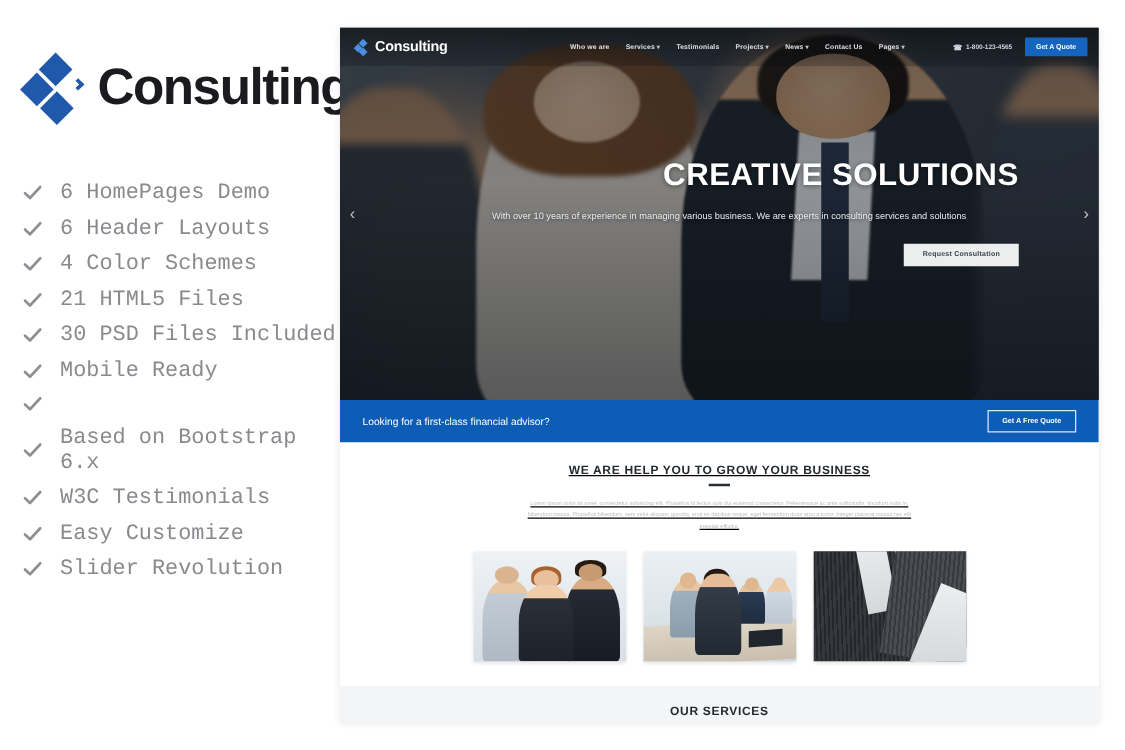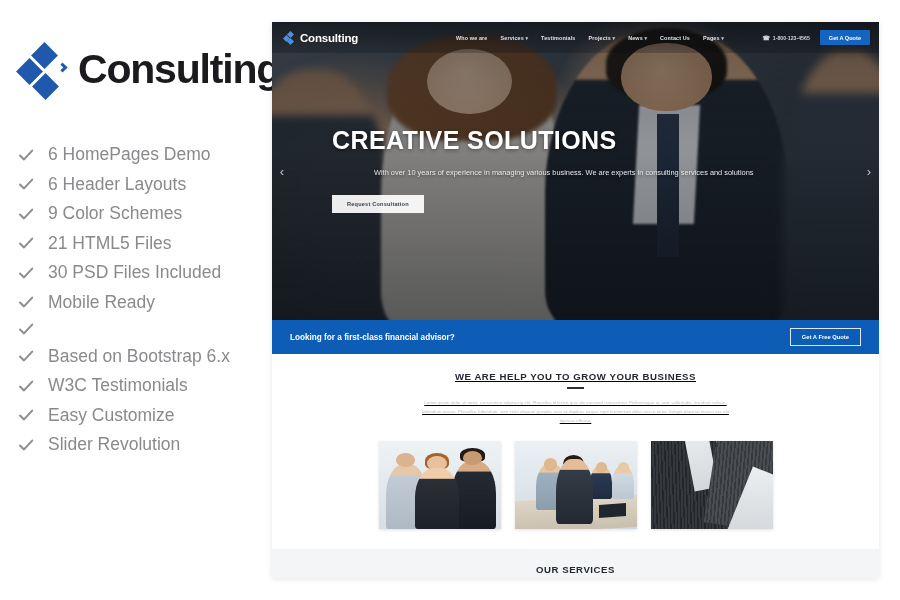--- a/index.html
+++ b/index.html
@@ -29,21 +29,21 @@
     position:absolute; left:41px; top:20px;
     width:7px; height:7px;
     border-right:3px solid #2058ab; border-top:3px solid #2058ab;
     transform:rotate(45deg);
   }
   .brand-name {
     font-size:41px; font-weight:bold; color:#1b1b1f;
     letter-spacing:-1.2px; line-height:1;
   }
 
-  .feature-list { list-style:none; }
+  .feature-list { list-style:none;font-family:Liberation Mono, monospace; }
   .feature-item {
     display:flex; align-items:center;
     gap:14px; margin-bottom:8.5px;
     font-size:17.5px; color:#8a8a8e; font-weight:400;
   }
   .check-icon {
     flex:none; width:16px; height:16px; position:relative;
     display:inline-block;
   }
   .check-icon svg { display:block; }
@@ -171,21 +171,21 @@
   .btn-quote {
     background:#1565c0; color:#fff;
     font-size:5.6px; font-weight:bold;
     padding:4.5px 9px; border-radius:1px;
     white-space:nowrap;
   }
 
   
   .hero-content {
     position:absolute; left:0; right:4px; top:104px;
-    text-align:left; z-index:5; padding:0 60px;
+    text-align:right; z-index:5; padding:0 60px;
   }
   .hero-title {
     color:#fff; font-size:25px; font-weight:bold;
     letter-spacing:.4px; text-shadow:0 1px 4px rgba(0,0,0,.45);
   }
   .hero-sub {
     color:#e7eaee; font-size:7.4px; line-height:1.85;
     margin-top:11px; padding:0 42px;
     text-shadow:0 1px 3px rgba(0,0,0,.5);
   }
@@ -202,21 +202,21 @@
   }
   .arrow-left { left:3px; }
   .arrow-right { right:3px; }
 
   
   .cta-bar {
     height:34px; background:#0d5cb6;
     display:flex; align-items:center;
     padding:0 18px;
   }
-  .cta-text { color:#fff; font-size:8.2px; font-weight:bold; }
+  .cta-text { color:#fff; font-size:8.2px; font-weight:normal; }
   .btn-free-quote {
     margin-left:auto; border:1px solid rgba(255,255,255,.85);
     color:#fff; font-size:5.8px; font-weight:bold;
     padding:5px 11px;
   }
 
   
   .section-grow {
     background:#fff; padding:17px 0 20px;text-decoration:underline;
   }
@@ -341,21 +341,21 @@
             </svg>
         </span>
         <span>6 Header Layouts</span>
       </li>
       <li class="feature-item">
         <span class="check-icon">
           <svg width="16" height="16" viewBox="0 0 16 16">
               <path d="M2 8.6 L6 12.4 L14.2 3.6" fill="none" stroke="#8f8f93" stroke-width="2.1" stroke-linecap="round" stroke-linejoin="round"></path>
             </svg>
         </span>
-        <span>9 Color Schemes</span>
+        <span>4 Color Schemes</span>
       </li>
       <li class="feature-item">
         <span class="check-icon">
           <svg width="16" height="16" viewBox="0 0 16 16">
               <path d="M2 8.6 L6 12.4 L14.2 3.6" fill="none" stroke="#8f8f93" stroke-width="2.1" stroke-linecap="round" stroke-linejoin="round"></path>
             </svg>
         </span>
         <span>21 HTML5 Files</span>
       </li>
       <li class="feature-item">

